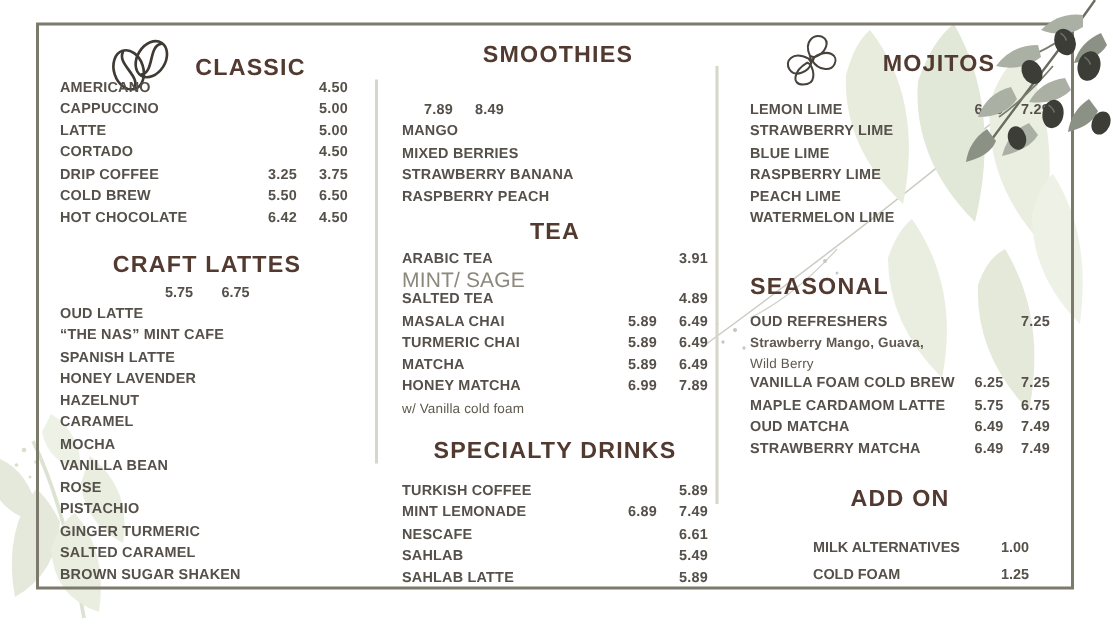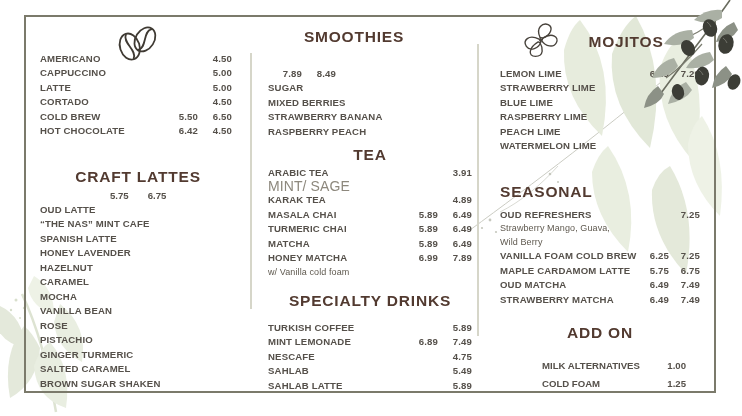--- a/index.html
+++ b/index.html
@@ -15,21 +15,21 @@
   .vdiv{width:2px;background:#d6d6c9;}
   .vdiv1{left:224px;top:36px;height:256px;}
   .vdiv2{left:451px;top:27px;height:292px;}
   .sec-title{font-size:15.5px;font-weight:bold;color:#523a30;letter-spacing:.8px;}
   .head{display:flex;align-items:center;justify-content:center;}
   #classic-head{left:10px;top:4px;width:200px;gap:14px;}
   #classic-list{left:14px;top:34px;width:192px;}
   #craft-title{left:0;top:151px;width:224px;text-align:center;}
   #craft-prices{left:84px;top:173px;display:flex;gap:19px;font-size:9.6px;font-weight:bold;color:#55504a;}
   #craft-list{left:14px;top:185px;width:192px;}
-  #smoothies-title{left:226px;top:11px;width:204px;text-align:center;}
+  #smoothies-title{left:244px;top:11px;width:204px;text-align:center;}
   #smoothies-list{left:242px;top:49px;width:204px;}
   #tea-title{left:242px;top:129px;width:204px;text-align:center;}
   #tea-list{left:242px;top:148px;width:204px;}
   #specialty-title{left:242px;top:275px;width:204px;text-align:center;}
   #specialty-list{left:242px;top:303px;width:204px;}
   #mojitos-head{left:452px;top:3px;width:226px;gap:26px;}
   #mojitos-list{left:474px;top:49px;width:200px;}
   #seasonal-title{left:474px;top:166px;width:200px;text-align:left;}
   #seasonal-list{left:474px;top:190px;width:200px;}
   #addon-title{left:474px;top:307px;width:200px;text-align:center;}
@@ -91,20 +91,21 @@
           <g transform="rotate(-18 20 27)">
               <ellipse cx="20" cy="27" rx="11" ry="15"></ellipse>
               <path d="M20 13 C13 20 27 34 20 41"></path>
             </g>
           <g transform="rotate(32 37 19)">
               <ellipse cx="37" cy="19" rx="10.5" ry="14.5"></ellipse>
               <path d="M37 5.5 C30 12 44 26 37 32.5"></path>
             </g>
         </svg>
       </span>
+      <span class="sec-title">CLASSIC</span>
     </div>
     <div id="classic-list">
       <div class="row">
           <span class="nm">AMERICANO</span>
           <span class="p1"></span>
           <span class="p2">4.50</span>
         </div>
       <div class="row">
           <span class="nm">CAPPUCCINO</span>
           <span class="p1"></span>
@@ -112,20 +113,25 @@
         </div>
       <div class="row">
           <span class="nm">LATTE</span>
           <span class="p1"></span>
           <span class="p2">5.00</span>
         </div>
       <div class="row">
           <span class="nm">CORTADO</span>
           <span class="p1"></span>
           <span class="p2">4.50</span>
+        </div>
+      <div class="row">
+          <span class="nm">DRIP COFFEE</span>
+          <span class="p1">3.25</span>
+          <span class="p2">3.75</span>
         </div>
       <div class="row">
           <span class="nm">COLD BREW</span>
           <span class="p1">5.50</span>
           <span class="p2">6.50</span>
         </div>
       <div class="row">
           <span class="nm">HOT CHOCOLATE</span>
           <span class="p1">6.42</span>
           <span class="p2">4.50</span>
@@ -179,21 +185,21 @@
         </div>
     </div>
 
     <div class="sec-title" id="smoothies-title">SMOOTHIES</div>
     <div id="smoothies-list">
       <div class="row">
           <span class="p1">7.89</span>
           <span class="p2">8.49</span>
         </div>
       <div class="row">
-          <span class="nm">SUGAR</span>
+          <span class="nm">MANGO</span>
         </div>
       <div class="row">
           <span class="nm">MIXED BERRIES</span>
         </div>
       <div class="row">
           <span class="nm">STRAWBERRY BANANA</span>
         </div>
       <div class="row">
           <span class="nm">RASPBERRY PEACH</span>
         </div>
@@ -201,21 +207,21 @@
 
     <div class="sec-title" id="tea-title">TEA</div>
     <div id="tea-list">
       <div class="row">
           <span class="nm">ARABIC TEA</span>
           <span class="p1"></span>
           <span class="p2">3.91</span>
         </div>
       <div class="sub light">MINT/ SAGE</div>
       <div class="row">
-          <span class="nm">KARAK TEA</span>
+          <span class="nm">SALTED TEA</span>
           <span class="p1"></span>
           <span class="p2">4.89</span>
         </div>
       <div class="row">
           <span class="nm">MASALA CHAI</span>
           <span class="p1">5.89</span>
           <span class="p2">6.49</span>
         </div>
       <div class="row">
           <span class="nm">TURMERIC CHAI</span>
@@ -243,21 +249,21 @@
           <span class="p2">5.89</span>
         </div>
       <div class="row">
           <span class="nm">MINT LEMONADE</span>
           <span class="p1">6.89</span>
           <span class="p2">7.49</span>
         </div>
       <div class="row">
           <span class="nm">NESCAFE</span>
           <span class="p1"></span>
-          <span class="p2">4.75</span>
+          <span class="p2">6.61</span>
         </div>
       <div class="row">
           <span class="nm">SAHLAB</span>
           <span class="p1"></span>
           <span class="p2">5.49</span>
         </div>
       <div class="row">
           <span class="nm">SAHLAB LATTE</span>
           <span class="p1"></span>
           <span class="p2">5.89</span>
@@ -299,21 +305,21 @@
         </div>
     </div>
 
     <div class="sec-title" id="seasonal-title">SEASONAL</div>
     <div id="seasonal-list">
       <div class="row c3">
           <span class="nm">OUD REFRESHERS</span>
           <span class="p1"></span>
           <span class="p2">7.25</span>
         </div>
-      <div class="sub" style="height:13.5px;">Strawberry Mango, Guava,</div>
+      <div class="sub" style="height:13.5px;font-weight:bold;">Strawberry Mango, Guava,</div>
       <div class="sub" style="height:13.5px;">Wild Berry</div>
       <div class="row c3">
           <span class="nm">VANILLA FOAM COLD BREW</span>
           <span class="p1">6.25</span>
           <span class="p2">7.25</span>
         </div>
       <div class="row c3">
           <span class="nm">MAPLE CARDAMOM LATTE</span>
           <span class="p1">5.75</span>
           <span class="p2">6.75</span>

